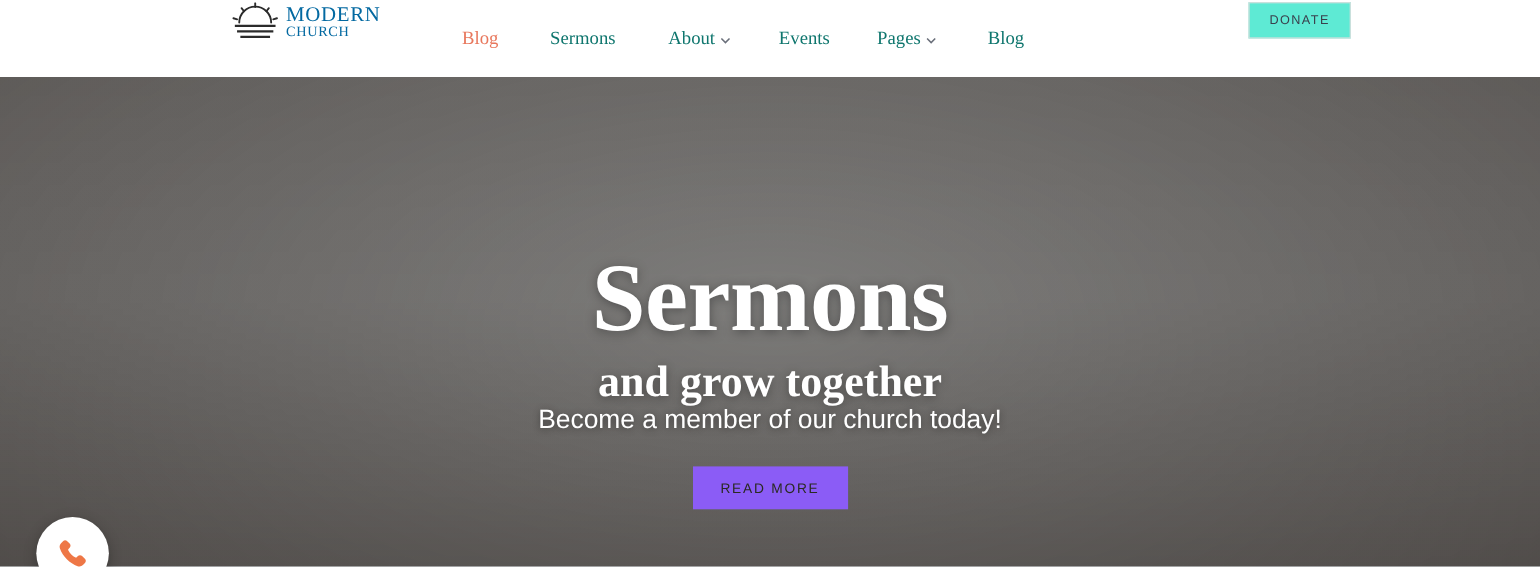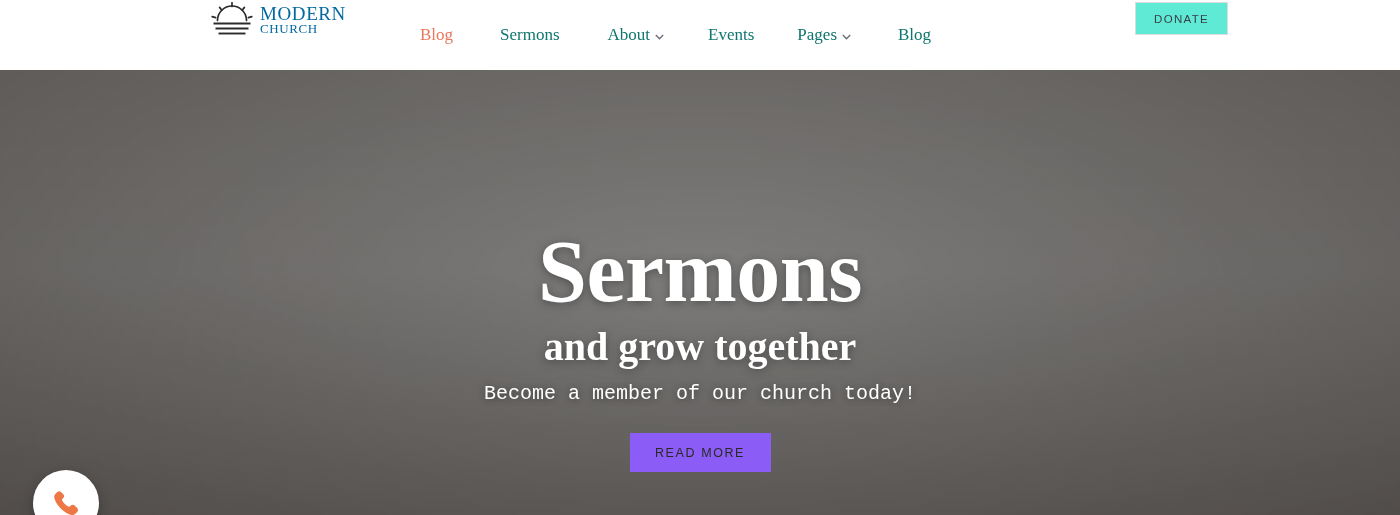--- a/index.html
+++ b/index.html
@@ -93,23 +93,22 @@
     text-shadow:0 2px 10px rgba(0,0,0,0.35);
   }
   .hero-subtitle {
     margin-top:10px;
     font-family:"Liberation Serif", serif;
     font-weight:bold; font-size:40px; line-height:1.05;
     color:#ffffff;
     text-shadow:0 2px 9px rgba(0,0,0,0.35);
   }
   .hero-tagline {
-    margin-top:14px;
-    font-family:Liberation Mono, monospace;
-    font-size:20px; color:#ffffff;
+    font-family:Liberation Sans, sans-serif;
+    font-size:24px; color:#ffffff;
     text-shadow:0 1px 7px rgba(0,0,0,0.45);
   }
   .hero-cta {
     margin-top:28px;
     width:141px; height:39px;
     background:#8b5cf6; border:none;
     font-family:"Liberation Sans", sans-serif;
     font-size:12.5px; letter-spacing:1.6px; color:#2a2a22;
     cursor:pointer; pointer-events:auto;
     display:flex; align-items:center; justify-content:center;

